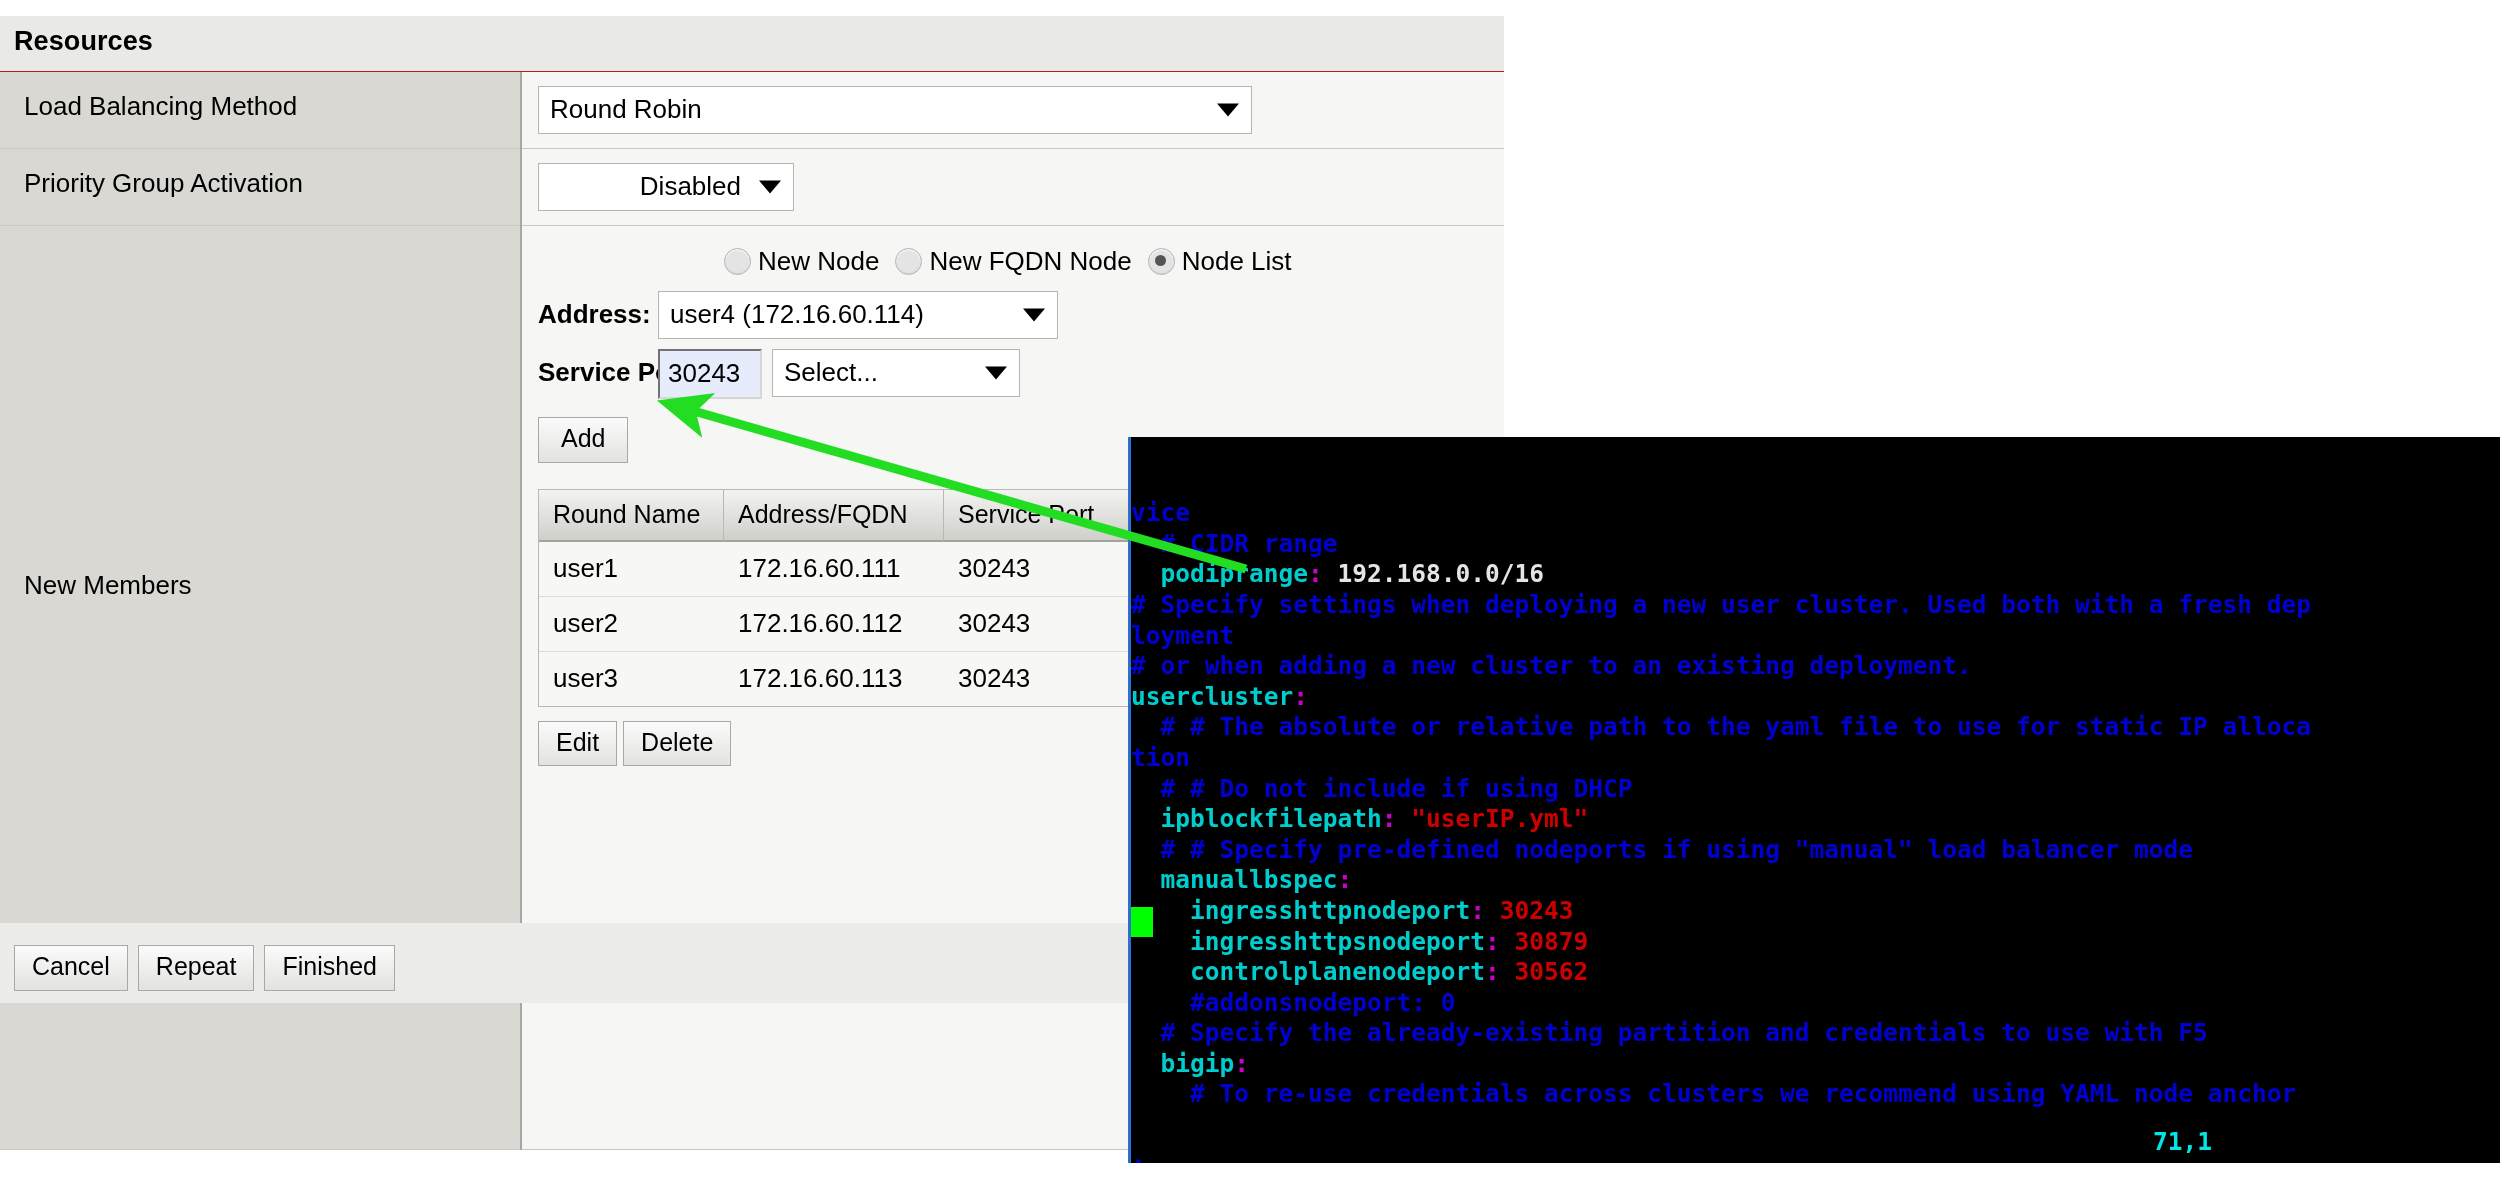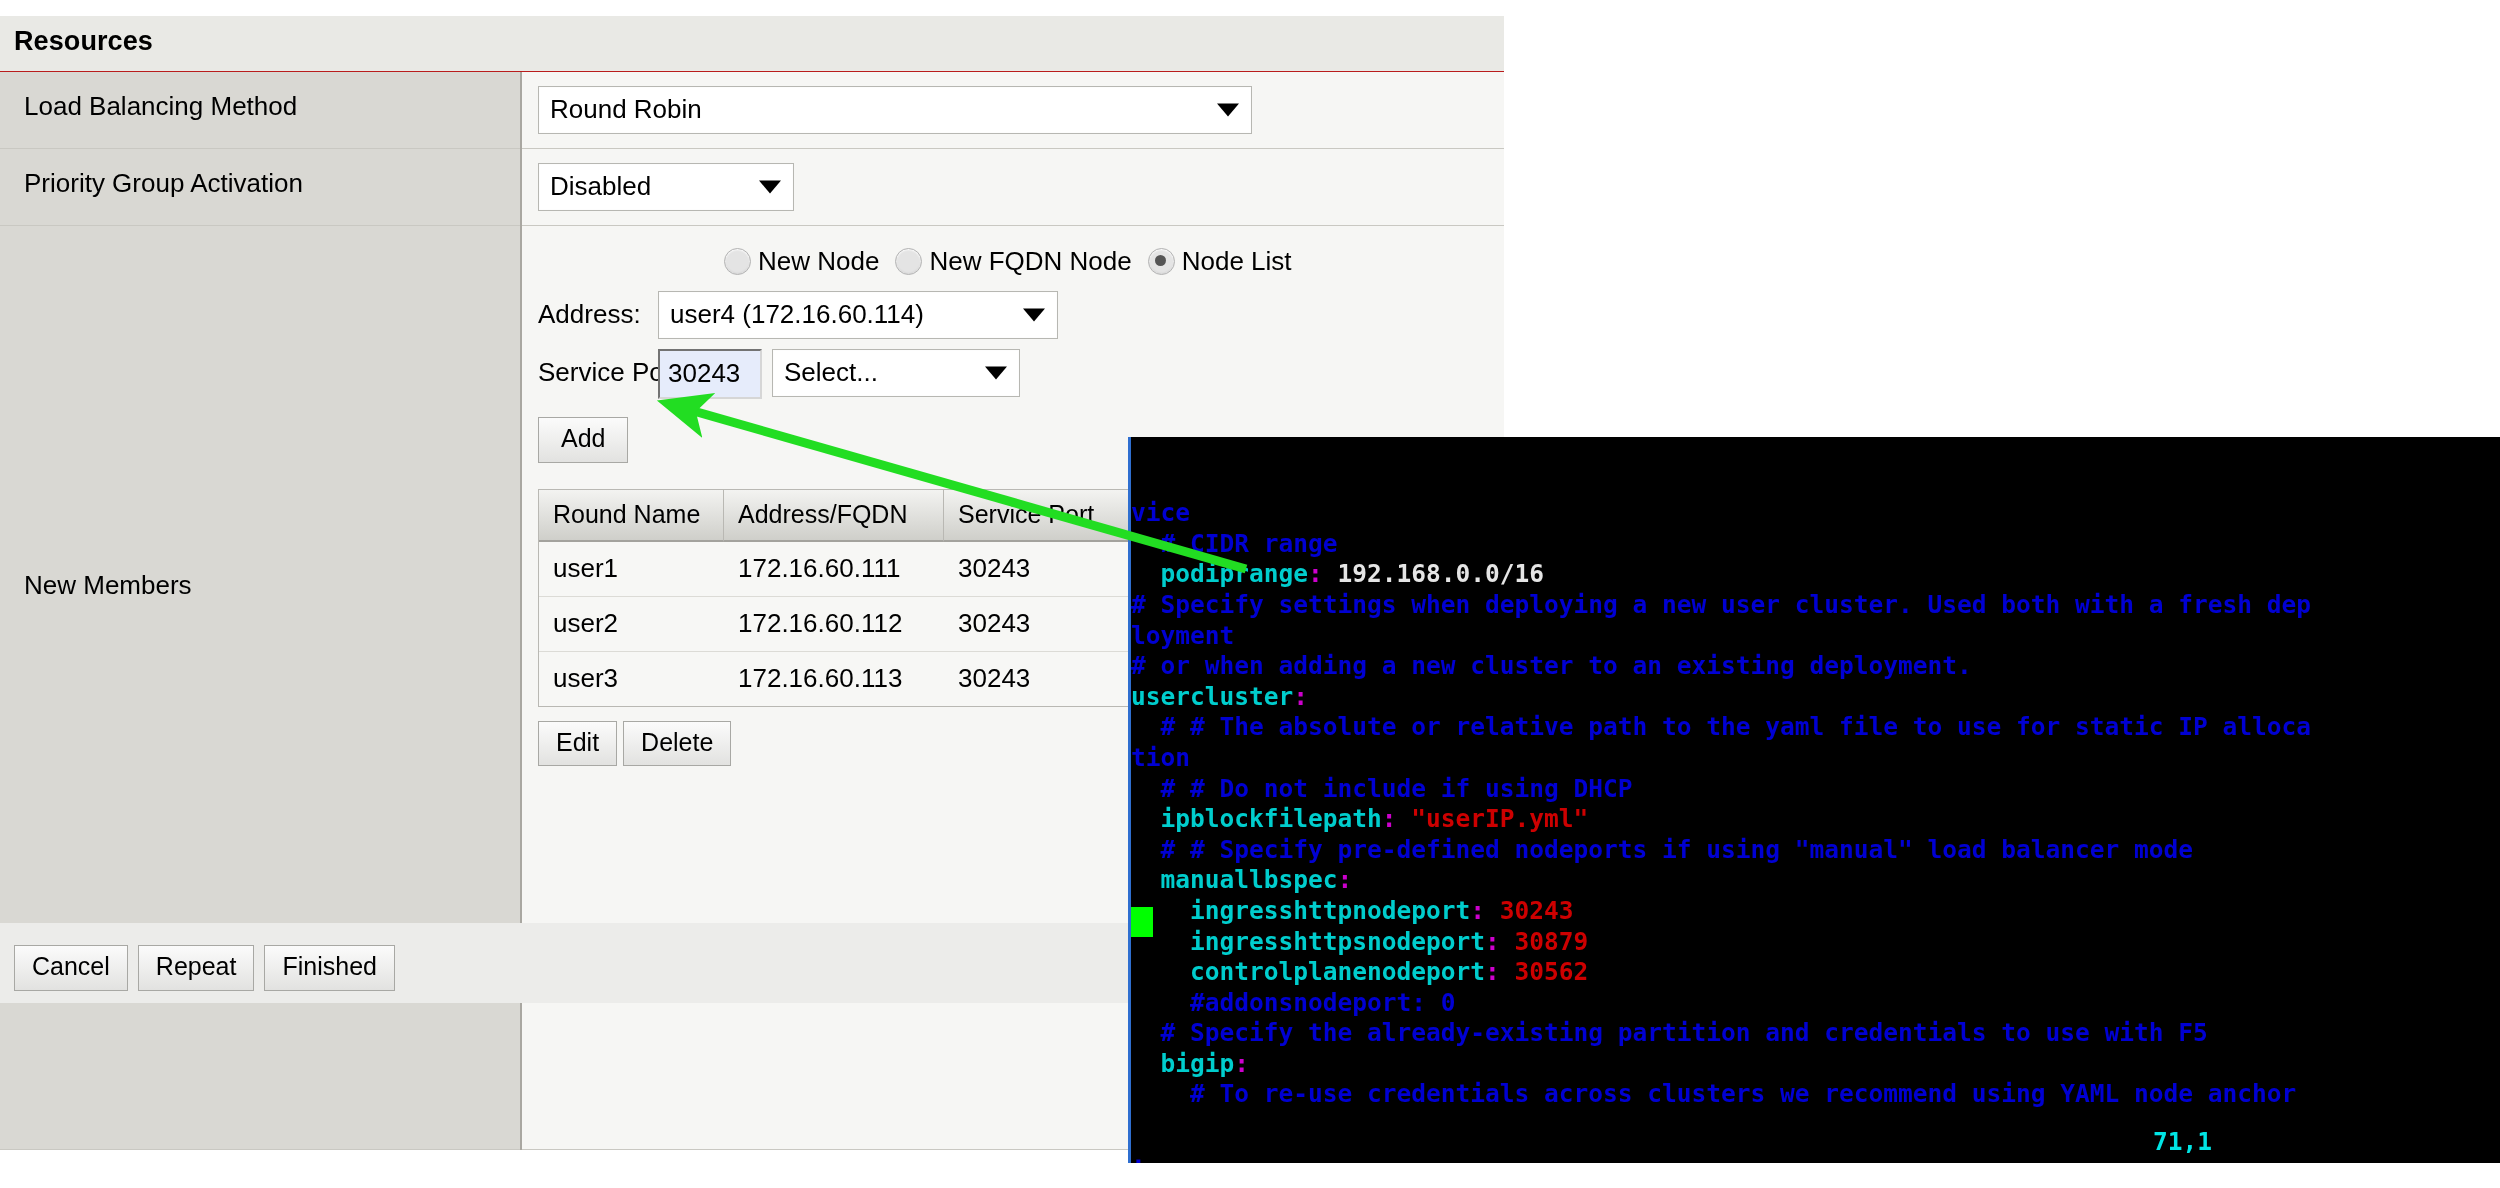--- a/index.html
+++ b/index.html
@@ -57,21 +57,21 @@
   }
   .sel .arw{
     position:absolute;right:12px;top:50%;
     transform:translateY(-50%);
     width:0;height:0;
     border-left:11px solid transparent;
     border-right:11px solid transparent;
     border-top:13px solid #000;
   }
   .sel.lbm{width:714px;}
-  .sel.pga{width:256px;padding-right:52px;}
+  .sel.pga{width:256px;padding-right:52px;text-align:right;}
   .sel.addr{width:400px;}
   .sel.svcsel{width:248px;}
 
   
   .radio-row{
     padding:6px 0 4px 186px;
     font-size:26px;color:#000;
     white-space:nowrap;
   }
   .rdo{
@@ -88,21 +88,21 @@
     width:11px;height:11px;border-radius:50%;
     background:#555;
   }
   .radio-row .opt{margin-right:16px;}
 
   .line{
     margin-top:10px;
     font-size:26px;color:#000;
     white-space:nowrap;
   }
-  .line .cap{display:inline-block;}
+  .line .cap{display:inline-block;font-weight:bold;}
   .line .cap.addr-cap{width:120px;}
   .line .cap.port-cap{width:120px;}
 
   .txt{
     display:inline-block;width:104px;
     font-size:26px;color:#000;
     background:#e6ecfb;
     border:2px solid;
     border-color:#737373 #d6d6d6 #d6d6d6 #737373;
     padding:7px 8px 8px 8px;

